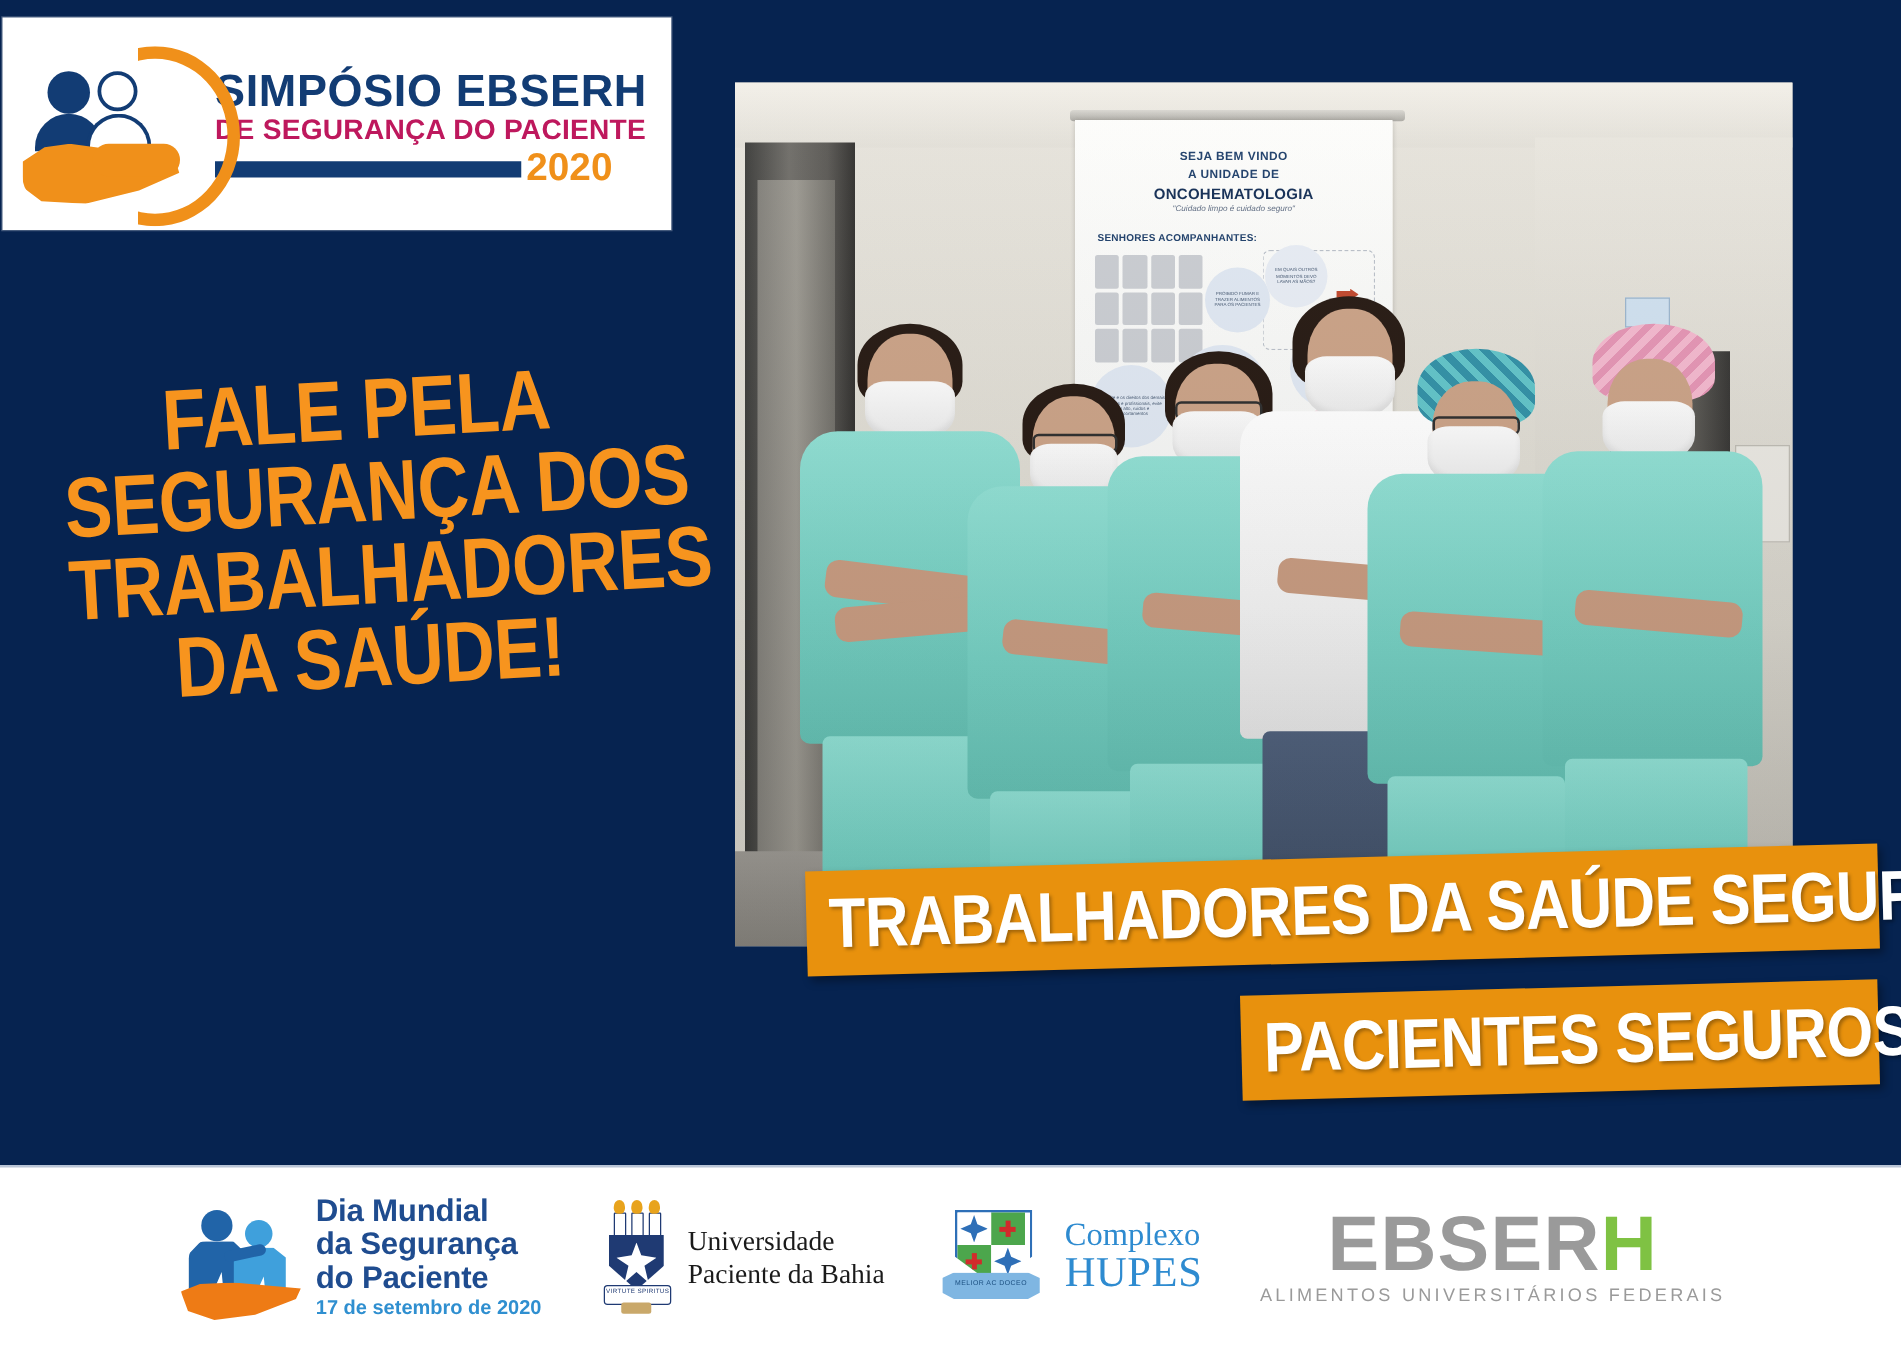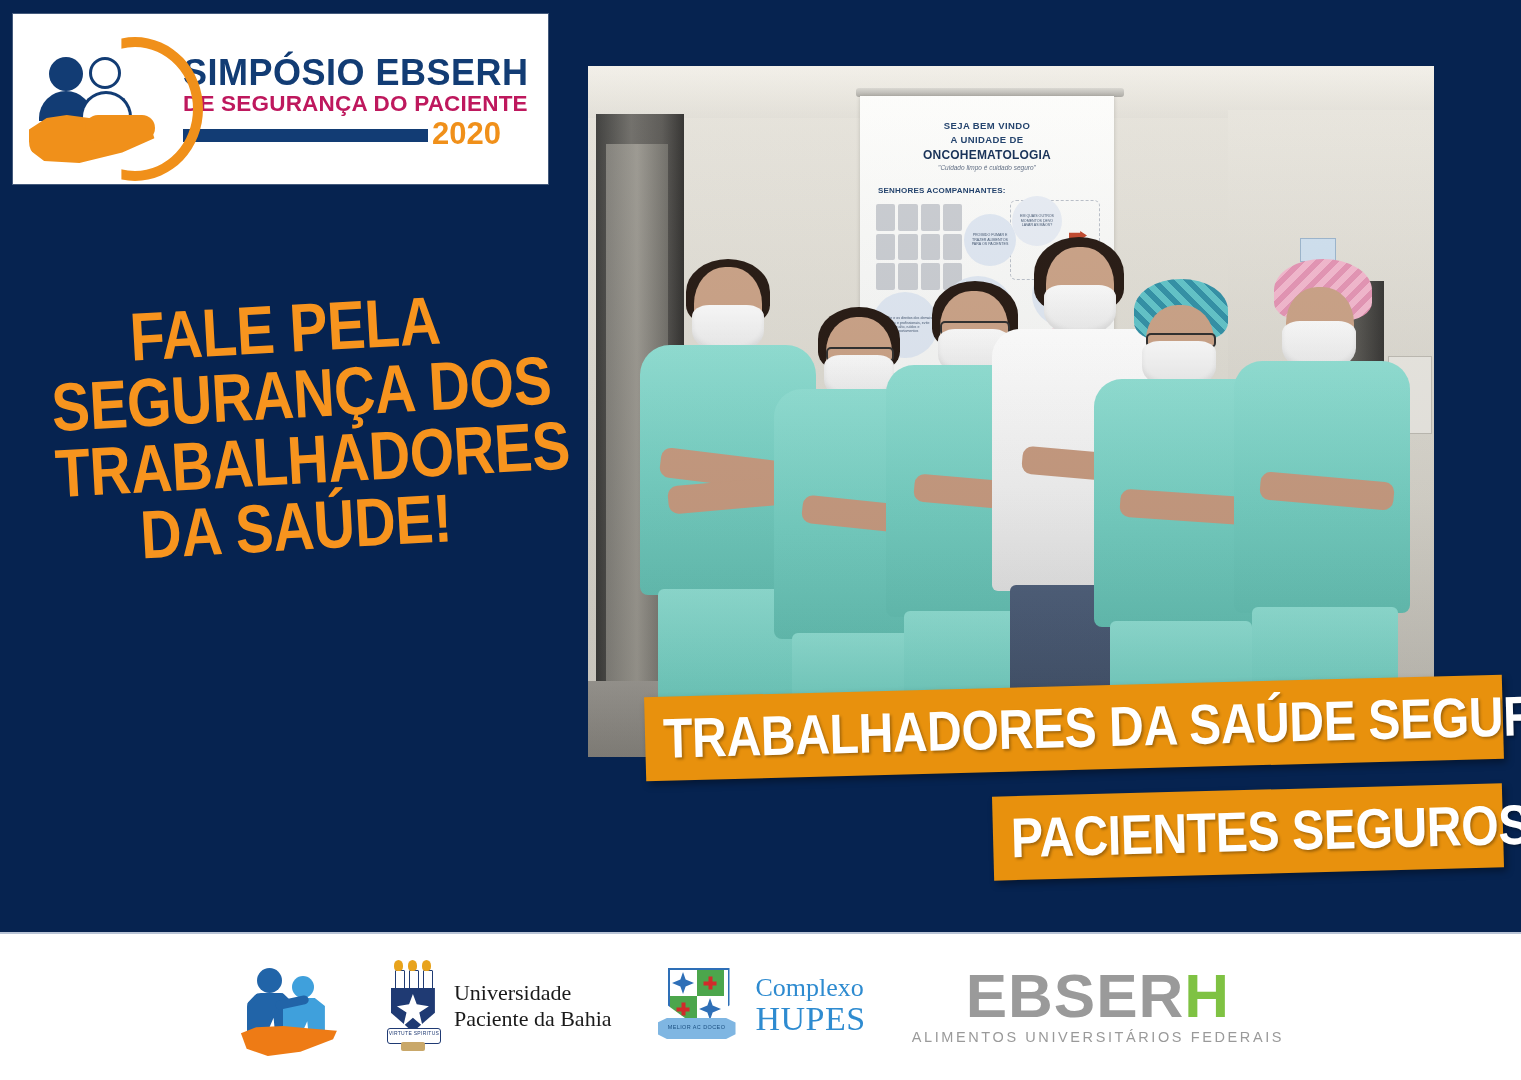--- a/index.html
+++ b/index.html
@@ -6,21 +6,21 @@
   body{
     width:1521px;height:1080px;overflow:hidden;
     background:#062350;
     font-family:"Liberation Sans",sans-serif;
     -webkit-font-smoothing:antialiased;
   }
   .poster{position:relative;width:1521px;height:1080px;background:#062350;overflow:hidden;}
 
   
   .logo-card{
-    position:absolute;left:13px;top:14px;width:535px;height:170px;
+    position:absolute;left:2px;top:14px;width:535px;height:170px;
     background:#ffffff;box-shadow:0 0 0 1px rgba(255,255,255,.25);
     display:flex;align-items:center;
   }
   .logo-mark{position:relative;width:150px;height:140px;margin-left:14px;flex:0 0 auto;}
   .logo-arc{
     position:absolute;left:40px;top:8px;width:116px;height:124px;
     border:10px solid #F0901A;border-radius:50%;
     clip-path:polygon(40% 0,100% 0,100% 100%,40% 100%);
   }
   .lg-head-solid{position:absolute;left:22px;top:28px;width:34px;height:34px;border-radius:50%;background:#123C74;}
@@ -342,20 +342,26 @@
 
     <div class="wpsd">
       <div class="wpsd-mark">
         <div class="w-h1"></div>
         <div class="w-b1"></div>
         <div class="w-h2"></div>
         <div class="w-b2"></div>
         <div class="w-arm"></div>
         <div class="w-hand"></div>
       </div>
+      <div class="wpsd-type">
+        <div class="l1">Dia Mundial</div>
+        <div class="l2">da Segurança</div>
+        <div class="l3">do Paciente</div>
+        <div class="l4">17 de setembro de 2020</div>
+      </div>
     </div>
 
     <div class="ufba">
       <div class="ufba-mark">
         <div class="torch" style="left:12px"></div>
           <div class="flame" style="left:11.5px"></div>
         <div class="torch" style="left:26px"></div>
           <div class="flame" style="left:25.5px"></div>
         <div class="torch" style="left:40px"></div>
           <div class="flame" style="left:39.5px"></div>

